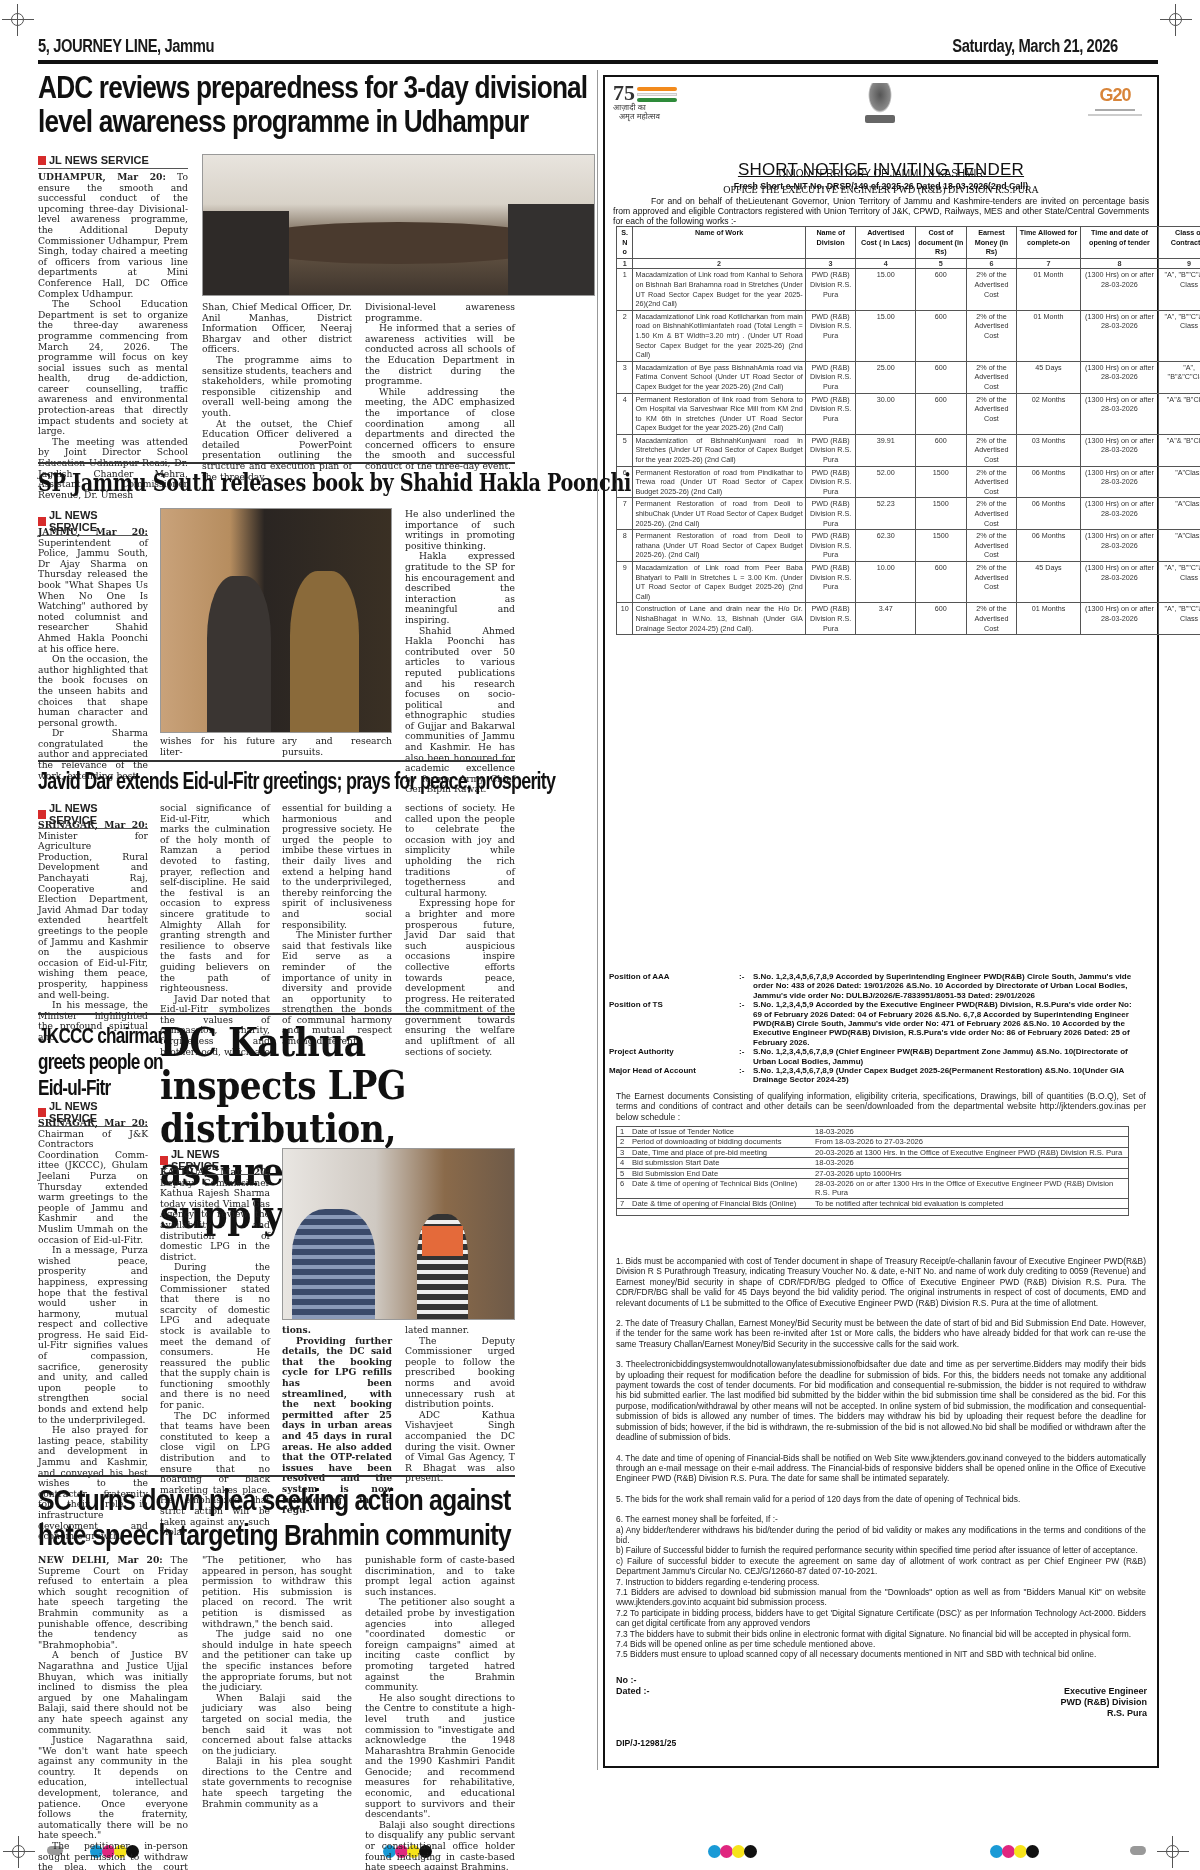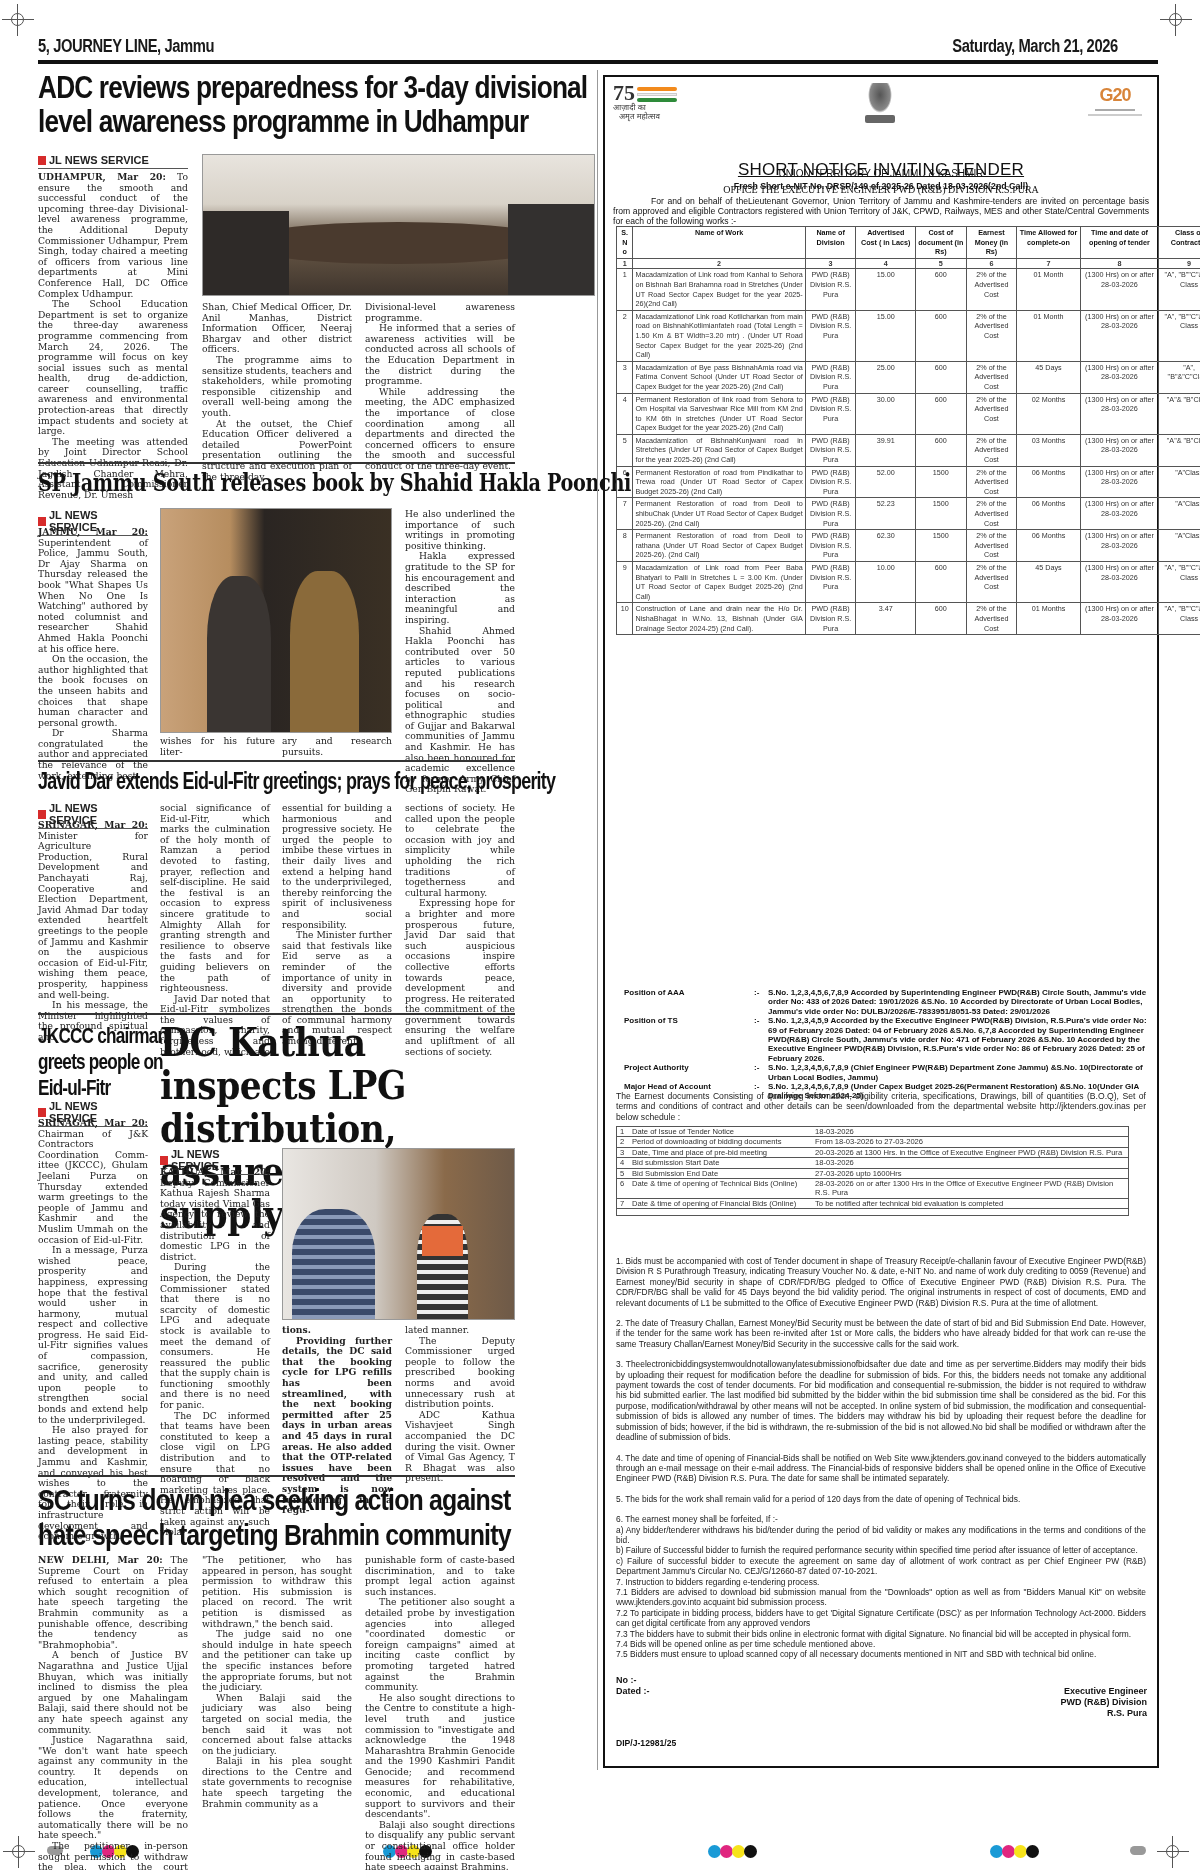--- a/index.html
+++ b/index.html
@@ -396,21 +396,21 @@
             <td>600</td>
             <td>2% of the Advertised Cost</td>
             <td>01 Months</td>
             <td>(1300 Hrs) on or after 28-03-2026</td>
             <td>"A", "B""C"&amp;"D" Class</td>
           </tr>
         </tbody>
     </table>
   </div>
 
-  <div style="position:absolute;left:19px;top:895px;width:530px;margin-top:16px;" id="positions">
+  <div style="position:absolute;left:4px;top:895px;width:530px;" id="positions">
       <div class="pos-row">
         <div class="k">Position of AAA</div>
         <div class="c">:-</div>
         <div class="v">S.No. 1,2,3,4,5,6,7,8,9 Accorded by Superintending Engineer PWD(R&amp;B) Circle South, Jammu's vide order No: 433 of 2026 Dated: 19/01/2026 &amp;S.No. 10 Accorded by Directorate of Urban Local Bodies, Jammu's vide order No: DULBJ/2026/E-7833951/8051-53 Dated: 29/01/2026</div>
       </div>
       <div class="pos-row">
         <div class="k">Position of TS</div>
         <div class="c">:-</div>
         <div class="v">S.No. 1,2,3,4,5,9 Accorded by the Executive Engineer PWD(R&amp;B) Division, R.S.Pura's vide order No: 69 of February 2026 Dated: 04 of February 2026 &amp;S.No. 6,7,8 Accorded by Superintending Engineer PWD(R&amp;B) Circle South, Jammu's vide order No: 471 of February 2026 &amp;S.No. 10 Accorded by the Executive Engineer PWD(R&amp;B) Division, R.S.Pura's vide order No: 86 of February 2026 Dated: 25 of February 2026.</div>
       </div>

